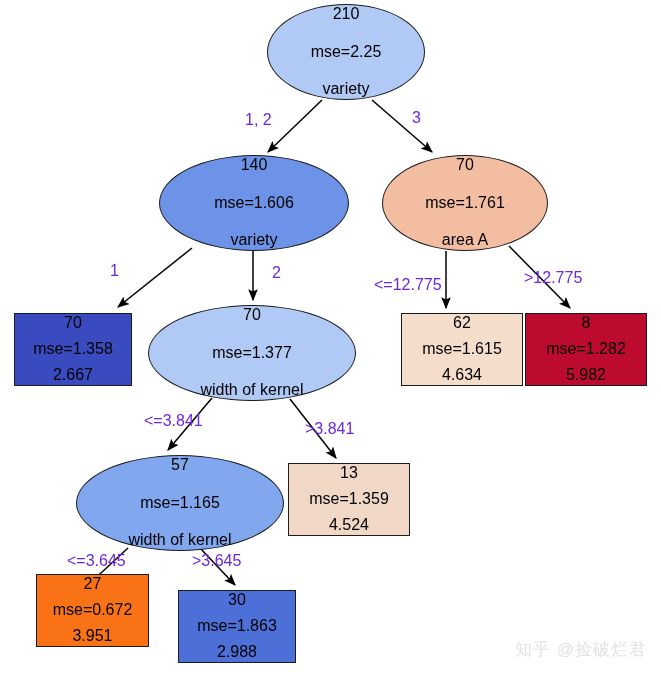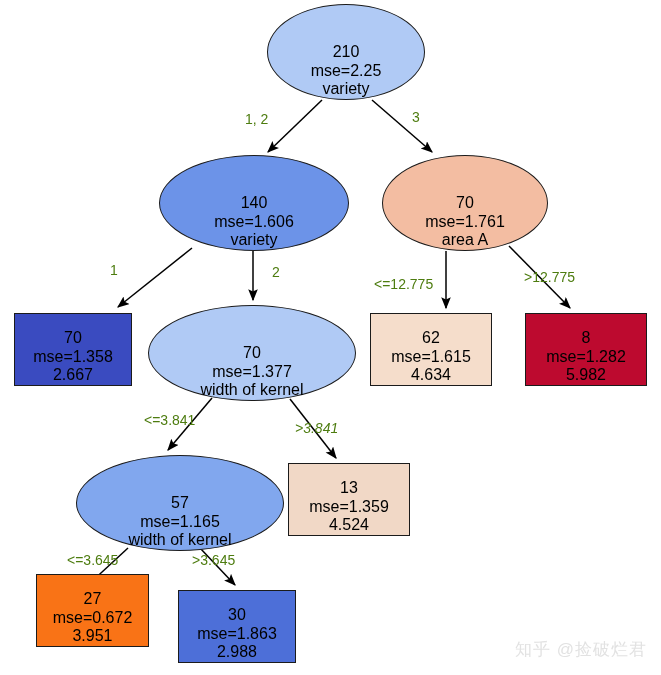--- a/index.html
+++ b/index.html
@@ -23,41 +23,41 @@
     top: 0;
     width: 661px;
     height: 675px;
   }
   .node {
     position: absolute;
     box-sizing: border-box;
     display: flex;
     flex-direction: column;
     align-items: center;
-    justify-content: flex-end;
+    justify-content: space-between;
     color: #000000;
     text-align: center;
     line-height: 1.16;
     font-size: 16px;
     border: 1.6px solid #1b1b1b;
   }
   .node.ellipse {
     border-radius: 50%;
   }
   .node.rect {
     border-radius: 0;
   }
   .node .ln {
     display: block;
     white-space: nowrap;
   }
   .edge-label {
     position: absolute;
-    font-size: 14px;
-    color: #4d7c0f;
+    font-size: 16px;
+    color: #6d28d9;
     white-space: nowrap;
     line-height: 1;
   }
   .watermark {
     position: absolute;
     right: 14px;
     bottom: 14px;
     font-size: 17px;
     color: #e2e2e2;
     letter-spacing: 1px;
@@ -109,21 +109,21 @@
       <div class="node rect" style="left: 14px; top: 313px; width: 118px; height: 73px; background: rgb(58, 75, 192); border-color: rgb(27, 27, 27);">
         <span class="ln">70</span>
         <span class="ln">mse=1.358</span>
         <span class="ln">2.667</span>
       </div>
       <div class="node ellipse" style="left: 148px; top: 305px; width: 208px; height: 96px; background: rgb(176, 202, 245); border-color: rgb(27, 27, 27);">
         <span class="ln">70</span>
         <span class="ln">mse=1.377</span>
         <span class="ln">width of kernel</span>
       </div>
-      <div class="node rect" style="left: 370px; top: 313px; width: 122px; height: 73px; background: rgb(245, 221, 203); border-color: rgb(27, 27, 27);">
+      <div class="node rect" style="left: 401px; top: 313px; width: 122px; height: 73px; background: rgb(245, 221, 203); border-color: rgb(27, 27, 27);">
         <span class="ln">62</span>
         <span class="ln">mse=1.615</span>
         <span class="ln">4.634</span>
       </div>
       <div class="node rect" style="left: 525px; top: 313px; width: 122px; height: 73px; background: rgb(189, 10, 47); border-color: rgb(27, 27, 27);">
         <span class="ln">8</span>
         <span class="ln">mse=1.282</span>
         <span class="ln">5.982</span>
       </div>
       <div class="node ellipse" style="left: 76px; top: 455px; width: 208px; height: 96px; background: rgb(129, 167, 238); border-color: rgb(27, 27, 27);">
@@ -148,19 +148,19 @@
       </div>
     </div>
   <div id="edge-labels-layer">
       <div class="edge-label" style="left: 245px; top: 112px;">1, 2</div>
       <div class="edge-label" style="left: 412px; top: 110px;">3</div>
       <div class="edge-label" style="left: 110px; top: 263px;">1</div>
       <div class="edge-label" style="left: 272px; top: 265px;">2</div>
       <div class="edge-label" style="left: 374px; top: 277px;">&lt;=12.775</div>
       <div class="edge-label" style="left: 524px; top: 270px; text-align: right;">&gt;12.775</div>
       <div class="edge-label" style="left: 144px; top: 413px;">&lt;=3.841</div>
-      <div class="edge-label" style="left: 295px; top: 421px; font-style: italic;">&gt;3.841</div>
+      <div class="edge-label" style="left: 305px; top: 421px;">&gt;3.841</div>
       <div class="edge-label" style="left: 67px; top: 553px;">&lt;=3.645</div>
       <div class="edge-label" style="left: 192px; top: 553px; text-align: right;">&gt;3.645</div>
     </div>
 
   <div class="watermark">知乎 @捡破烂君</div>
 </div>
 
 </body></html>

